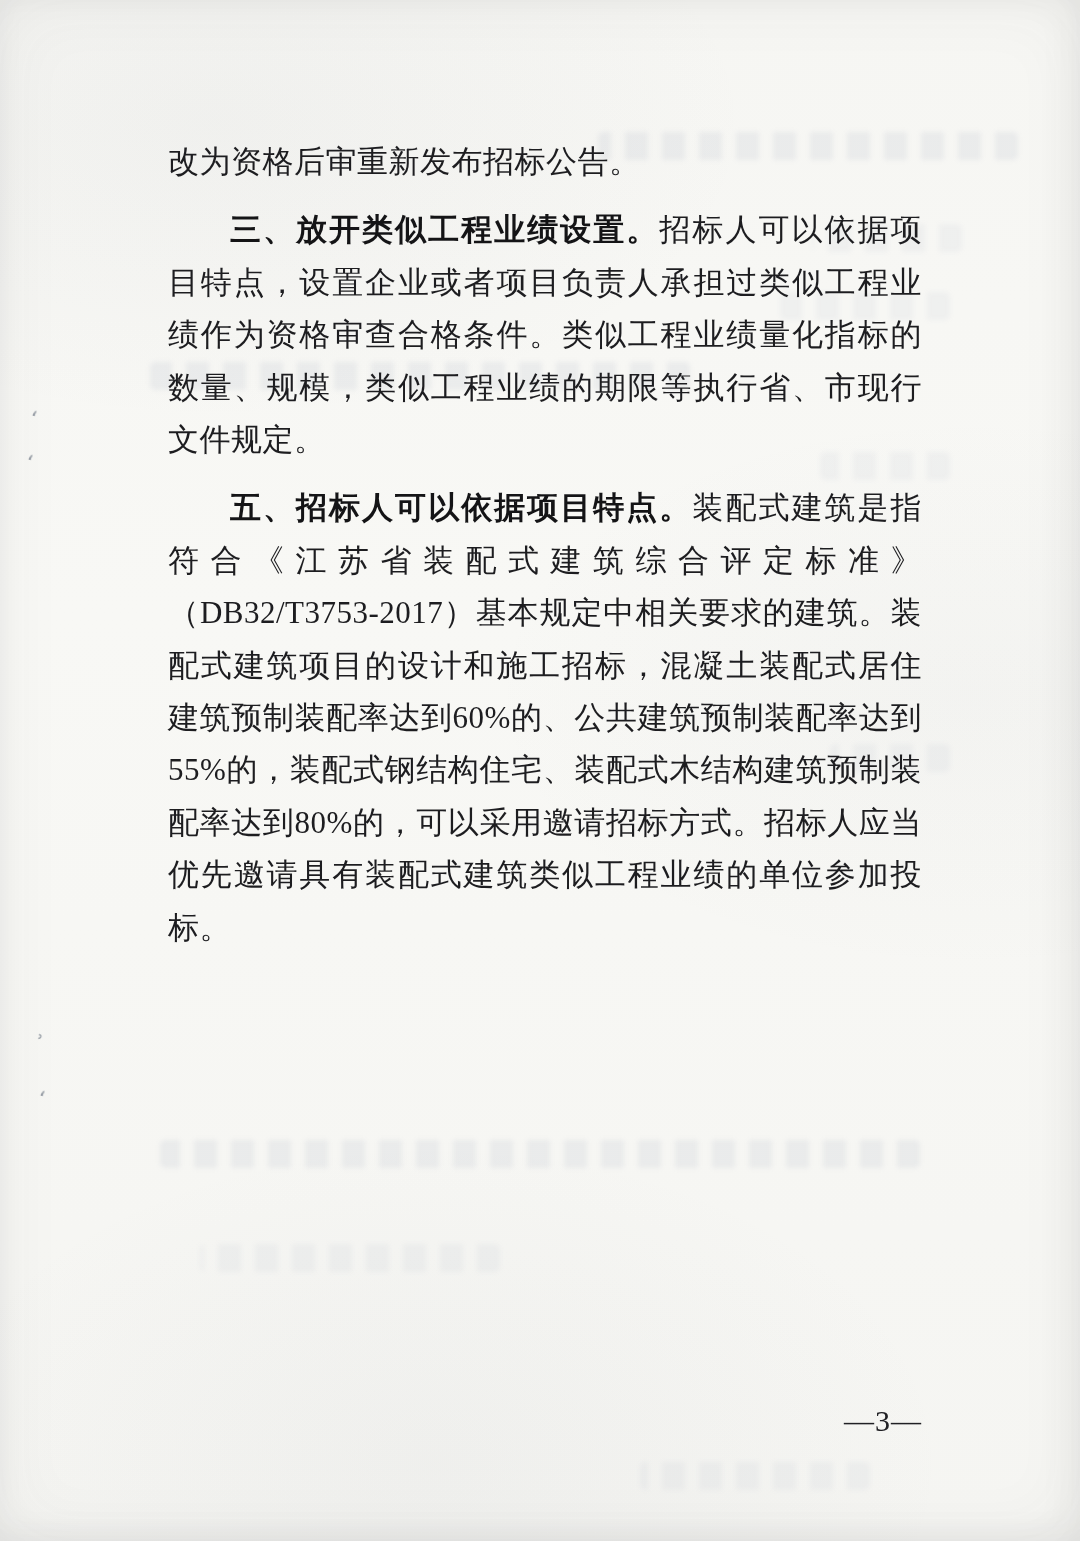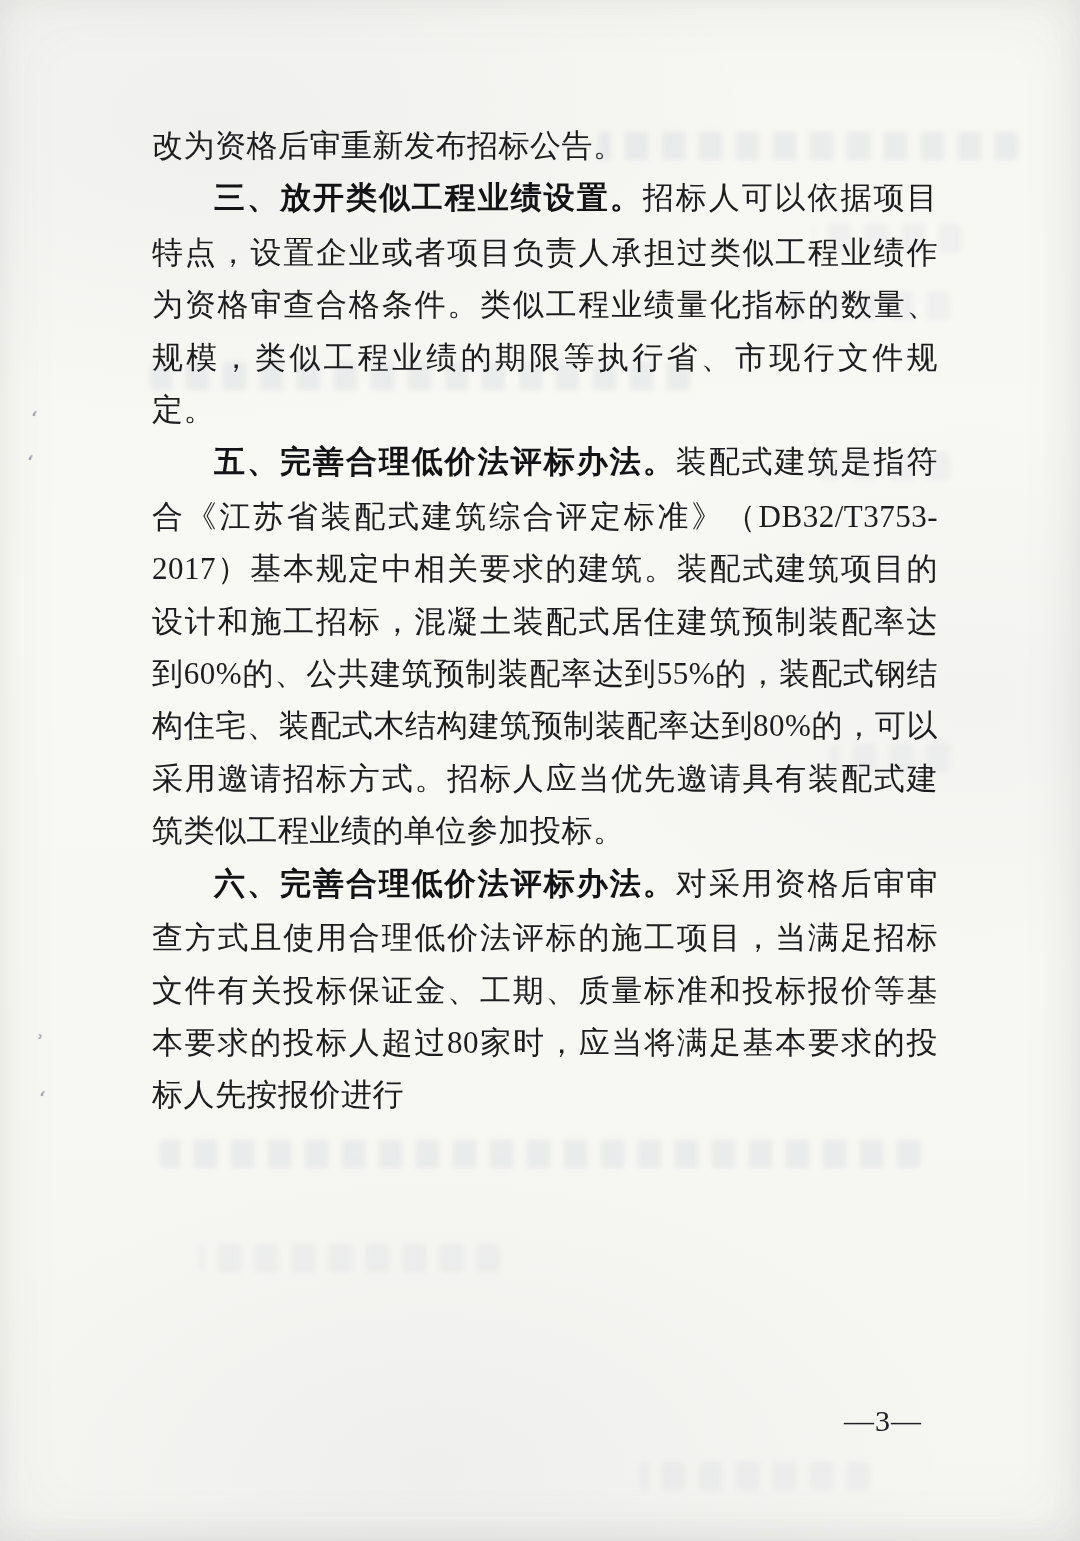--- a/index.html
+++ b/index.html
@@ -32,28 +32,28 @@
     left: 152px;
     top: 120px;
     width: 786px;
     font-size: 31px;
     line-height: 52.4px;
     text-align: justify;
     text-justify: inter-ideograph;
     letter-spacing: 0.5px;
   }
   .para {
-    margin: 0;
+    margin: 16px;
     text-indent: 2em;
   }
   .para.no-indent {
     text-indent: 0;
   }
   .para-heading {
-    font-family: Liberation Mono, monospace;
+    font-family: Liberation Serif, serif;
     font-weight: 700;
     color: #141416;
   }
   .para-body {
     font-family: "Liberation Serif", serif;
     font-weight: 400;
   }
 
   
   .page-number {
@@ -115,21 +115,20 @@
   <span class="artifact" style="left:36px; top:1032px;">ʾ</span>
   <span class="artifact" style="left:38px; top:1088px;">ʻ</span>
 
   <div class="text-block">
 
     <p class="para no-indent"><span class="para-body">改为资格后审重新发布招标公告。</span></p>
 
     <p class="para"><span class="para-heading">三、放开类似工程业绩设置。</span><span class="para-body">招标人可以依据项目特点，设置企业或者项目负责人承担过类似工程业绩作为资格审查合格条件。类似工程业绩量化指标的数量、规模，类似工程业绩的期限等执行省、市现行文件规定。</span></p>
 
 
-    <p class="para"><span class="para-heading">五、完善合理低价法评标办法。</span><span class="para-body">装配式建筑是指符合《江苏省装配式建筑综合评定标准》（DB32/T3753-2017）基本规定中相关要求的建筑。装配式建筑项目的设计和施工招标，混凝土装配式居住建筑预制装配率达到60%的、公共建筑预制装配率达到55%的，装配式钢结构住宅、装配式木结构建筑预制装配率达到80%的，可以采用邀请招标方式。招标人应当优先邀请具有装配式建筑类似工程业绩的单位参加投标。</span></p>
+    <p class="para"><span class="para-heading">五、招标人可以依据项目特点。</span><span class="para-body">装配式建筑是指符合《江苏省装配式建筑综合评定标准》（DB32/T3753-2017）基本规定中相关要求的建筑。装配式建筑项目的设计和施工招标，混凝土装配式居住建筑预制装配率达到60%的、公共建筑预制装配率达到55%的，装配式钢结构住宅、装配式木结构建筑预制装配率达到80%的，可以采用邀请招标方式。招标人应当优先邀请具有装配式建筑类似工程业绩的单位参加投标。</span></p>
 
-    <p class="para"><span class="para-heading">六、完善合理低价法评标办法。</span><span class="para-body">对采用资格后审审查方式且使用合理低价法评标的施工项目，当满足招标文件有关投标保证金、工期、质量标准和投标报价等基本要求的投标人超过80家时，应当将满足基本要求的投标人先按报价进行</span></p>
 
   </div>
 
   <div class="page-number">—3—</div>
 
 </div>
 
 </body></html>

